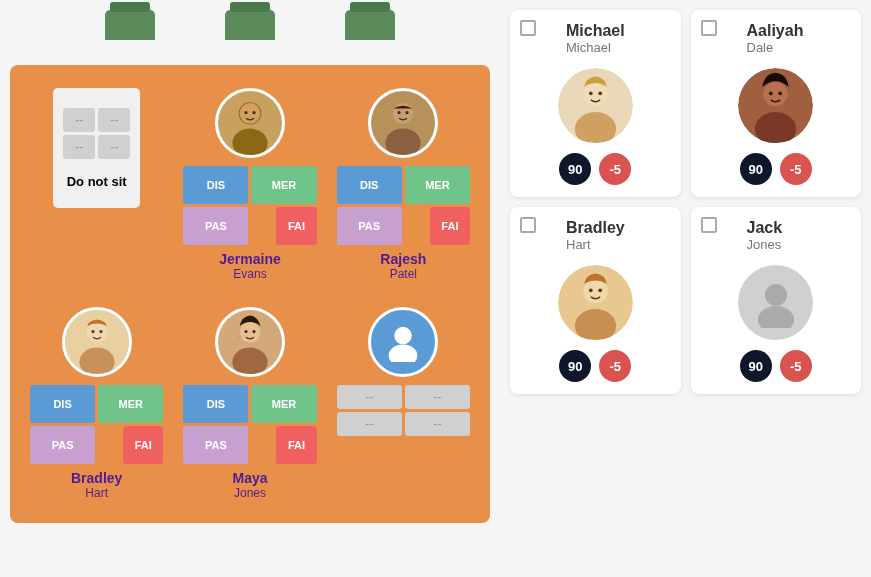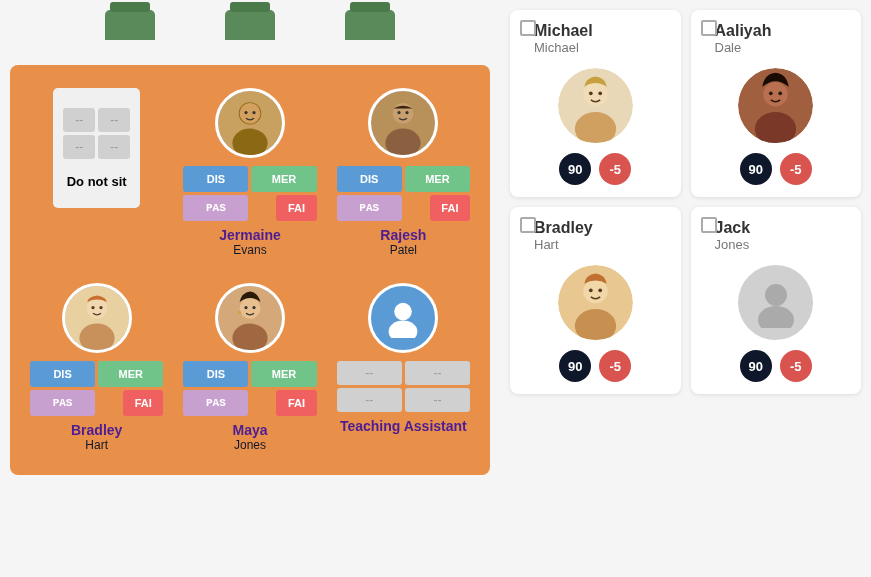--- a/index.html
+++ b/index.html
@@ -107,43 +107,43 @@
 
     .tags-grid {
       display: grid;
       grid-template-columns: 1fr 1fr;
       gap: 3px;
       width: 100%;
       margin-bottom: 6px;
     }
 
     .tag {
-      padding: 7px 6px;
+      padding: 13px 6px;
       border-radius: 3px;
       font-size: 11px;
       font-weight: bold;
       text-align: center;
       color: white;
     }
 
     .tag-dis { background: #5b9bd5; }
     .tag-mer { background: #70c48a; }
-    .tag-pas { background: #c8a0d0; font-family: Liberation Mono, monospace; }
+    .tag-pas { background: #c8a0d0; }
     .tag-fai { background: #f06060; margin-left: 25px; }
 
     .student-name {
       font-size: 14px;
       font-weight: bold;
       color: #4c1d95;
       text-align: center;
     }
 
     .student-surname {
       font-size: 12px;
-      color: #0f172a;
+      color: #4c1d95;
       text-align: center;
     }
 
     .empty-seat {
       background: #f0f0f0;
       border-radius: 5px;
       display: flex;
       flex-direction: column;
       align-items: center;
       justify-content: center;
@@ -201,21 +201,21 @@
       top: 10px;
       left: 10px;
       width: 16px;
       height: 16px;
       border: 2px solid #aaa;
       border-radius: 2px;
       background: white;
     }
 
     .card-header {
-      margin-left: 12px;
+      margin-left: 44px;
       margin-bottom: 8px;
     }
 
     .card-name {
       font-size: 16px;
       font-weight: bold;
       color: #333;
     }
 
     .card-surname {
@@ -391,21 +391,20 @@
           <circle cx="25" cy="17" r="11" fill="white"></circle>
           <ellipse cx="25" cy="42" rx="18" ry="14" fill="white"></ellipse>
         </svg>
       </div>
       <div class="tags-grid">
         <div class="empty-tag">--</div>
         <div class="empty-tag">--</div>
         <div class="empty-tag">--</div>
         <div class="empty-tag">--</div>
       </div>
-      <div class="student-name">Teaching Assistant</div>
     </div>
 
   </div>
 </div>
 
 <div class="students-panel">
 
   <div class="student-card">
     <div class="card-checkbox"></div>
     <div class="card-header">

